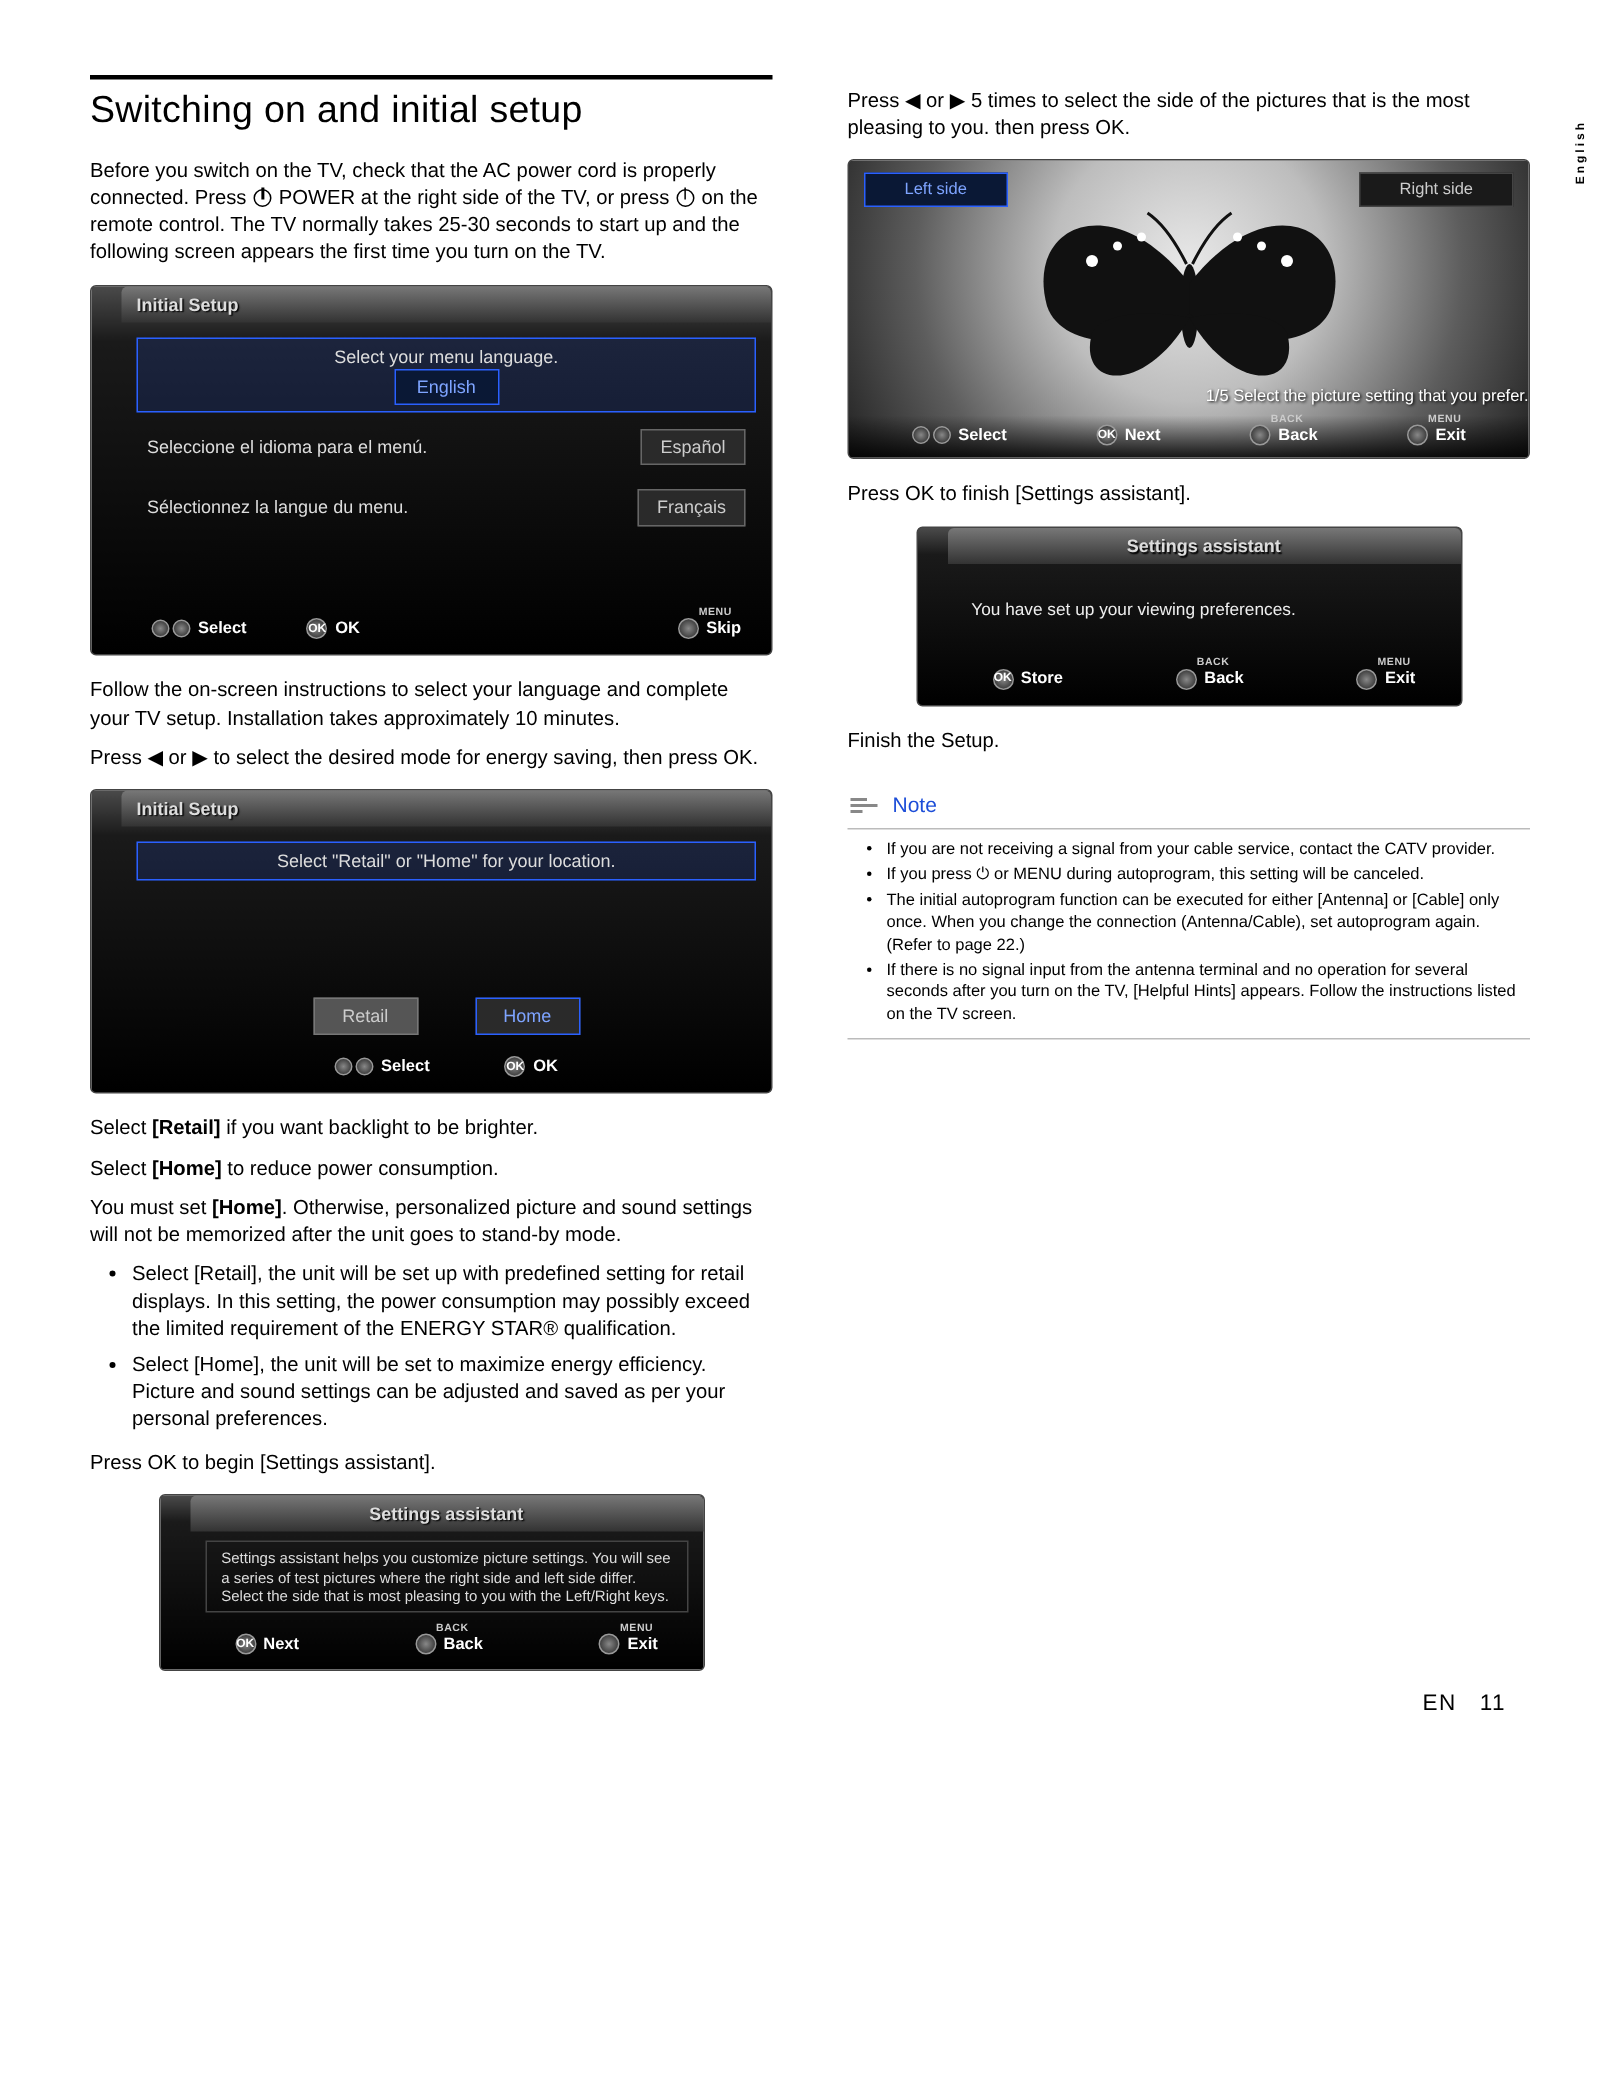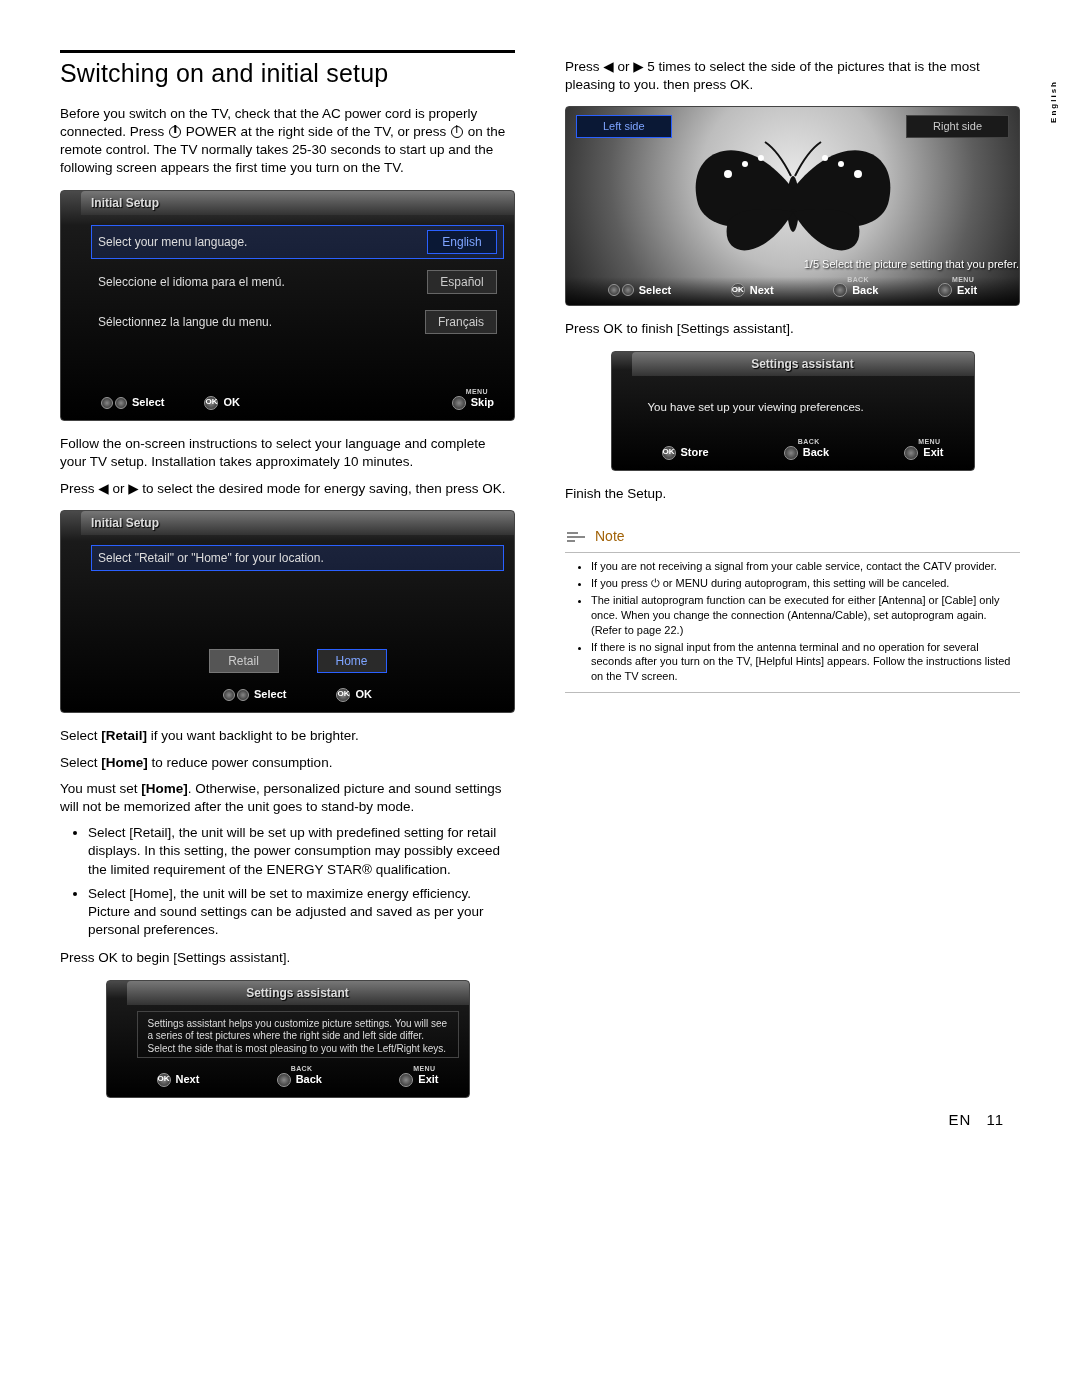--- a/index.html
+++ b/index.html
@@ -61,21 +61,21 @@
   .tv-body { padding: 10px 10px 2px 10px; }
   .tv-row {
     display: flex;
     align-items: center;
     justify-content: space-between;
     padding: 4px 6px;
     margin-bottom: 6px;
     font-size: 12px;
     border: 1px solid transparent;
   }
-  .tv-row.selected { border: 1px solid #2a60ff; background: rgba(42,96,255,0.15); }
+  .tv-row.selected { border: 1px solid #2a60ff; background: rgba(42,96,255,0.15); flex-direction: column; }
   .opt-btn {
     min-width: 70px;
     padding: 3px 12px;
     text-align: center;
     font-size: 12px;
     color: #ccc;
     border: 1px solid #666;
     background: #2a2a2a;
   }
   .opt-btn.blue  { color:#7ea4ff; border-color:#2a60ff; background:#0a1835; }
@@ -142,21 +142,21 @@
 
   
   ul.body { margin: 6px 0 10px 28px; }
   ul.body li { margin-bottom: 6px; font-size: 13.5px; }
 
   
   .note-box { margin-top: 14px; padding:4px 0; border-bottom:1px solid #bbb; }
   .note-hdr {
     display:flex; align-items:center; gap:10px;
     border-bottom:1px solid #bbb; padding:6px 0 6px 2px; margin-bottom:6px;
-    color:#a16207; font-size:14px;
+    color:#1d4ed8; font-size:14px;
   }
   .note-icon {
     display:inline-flex; flex-direction:column; gap:2px;
     width:18px;
   }
   .note-icon span { height:2px; background:#888; }
   .note-icon span:nth-child(1){width:60%}
   .note-icon span:nth-child(2){width:100%}
   .note-icon span:nth-child(3){width:45%}
   ul.notes { list-style: disc; margin:0 0 4px 26px; }

